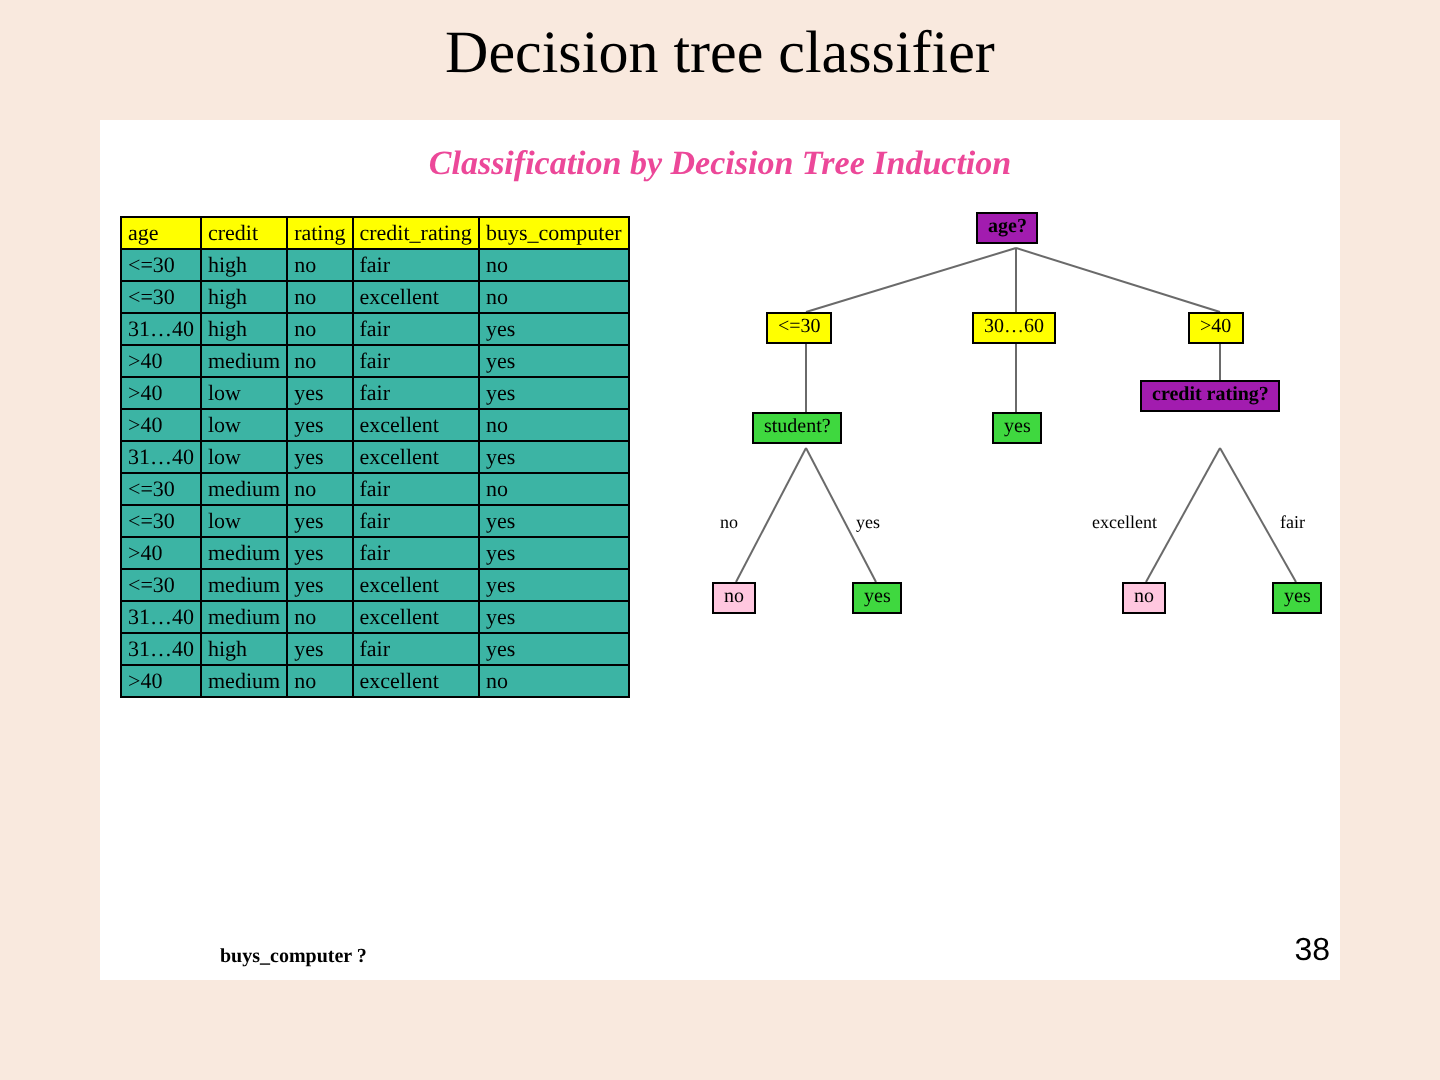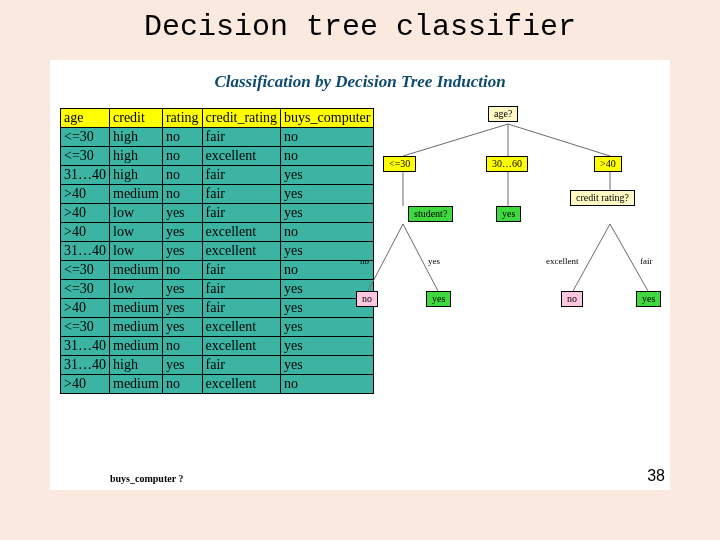--- a/index.html
+++ b/index.html
@@ -3,49 +3,49 @@
 <meta charset="utf-8">
 <style>
   * { box-sizing: border-box; margin: 0; padding: 0; }
   body {
     width: 720px; height: 540px;
     background: #f9e9de;
     font-family: "Comic Sans MS", cursive, sans-serif;
     position: relative;
   }
   .slide-title {
-    font-family: Liberation Mono, monospace;
+    font-family: Liberation Serif, serif;
     font-size: 30px;
     text-align: center;
     padding: 10px 0 2px;
     color: #000;
   }
   .canvas {
     position: absolute;
     left: 50px; top: 60px;
     width: 620px; height: 430px;
     background: #fff;
   }
   .sub-title {
     font-family: "Comic Sans MS", cursive;
     font-weight: bold;
     font-style: italic;
     font-size: 17px;
     text-align: center;
     padding: 12px 0 6px;
-    color: #0c4a6e;
+    color: #ec4899;
   }
   .content { position: relative; width: 100%; height: 360px; }
   
   .data-table {
     position: absolute;
     left: 10px; top: 10px;
     border-collapse: collapse;
     font-family: "Comic Sans MS", cursive;
-    font-size: 14px;
+    font-size: 11px;
   }
   .data-table th, .data-table td {
     border: 1px solid #000;
     padding: 1px 3px;
     text-align: left;
     white-space: nowrap;
     height: 16px;
   }
   .data-table th {
     background: #ffff00;
@@ -76,21 +76,21 @@
   }
   .node {
     position: absolute;
     border: 1px solid #000;
     font-family: "Comic Sans MS", cursive;
     font-size: 10px;
     padding: 1px 5px;
     text-align: center;
     line-height: 1.2;
   }
-  .blue  { background: #fef9c3; }
+  .blue  { background: #a21caf; font-weight: bold; }
   .yellow{ background: #ffff00; }
   .green { background: #3fd83f; }
   .pink  { background: #ffc7df; }
   .edge-label {
     position: absolute;
     font-family: "Comic Sans MS", cursive;
     font-size: 9px;
     text-align: center;
     white-space: nowrap;
   }
@@ -240,21 +240,21 @@
         <line x1="262" y1="118" x2="225" y2="185"></line>
         <line x1="262" y1="118" x2="300" y2="185"></line>
       </svg>
 
       <div class="node blue" style="left:140px; top:0px;">age?</div>
 
       <div class="node yellow" style="left:35px;  top:50px;">&lt;=30</div>
       <div class="node yellow" style="left:138px; top:50px;">30…60</div>
       <div class="node yellow" style="left:246px; top:50px;">&gt;40</div>
 
-      <div class="node green" style="left:28px;  top:100px;margin-left:32px;">student?</div>
+      <div class="node green" style="left:28px;  top:100px;">student?</div>
       <div class="node green" style="left:148px; top:100px;">yes</div>
       <div class="node blue" style="left:222px; top:84px;">credit rating?</div>
 
       <div class="edge-label" style="left:12px;  top:150px;">no</div>
       <div class="edge-label" style="left:80px;  top:150px;">yes</div>
       <div class="edge-label" style="left:198px; top:150px;">excellent</div>
       <div class="edge-label" style="left:292px; top:150px;">fair</div>
 
       <div class="node pink" style="left:8px;   top:185px;">no</div>
       <div class="node green" style="left:78px;  top:185px;">yes</div>

